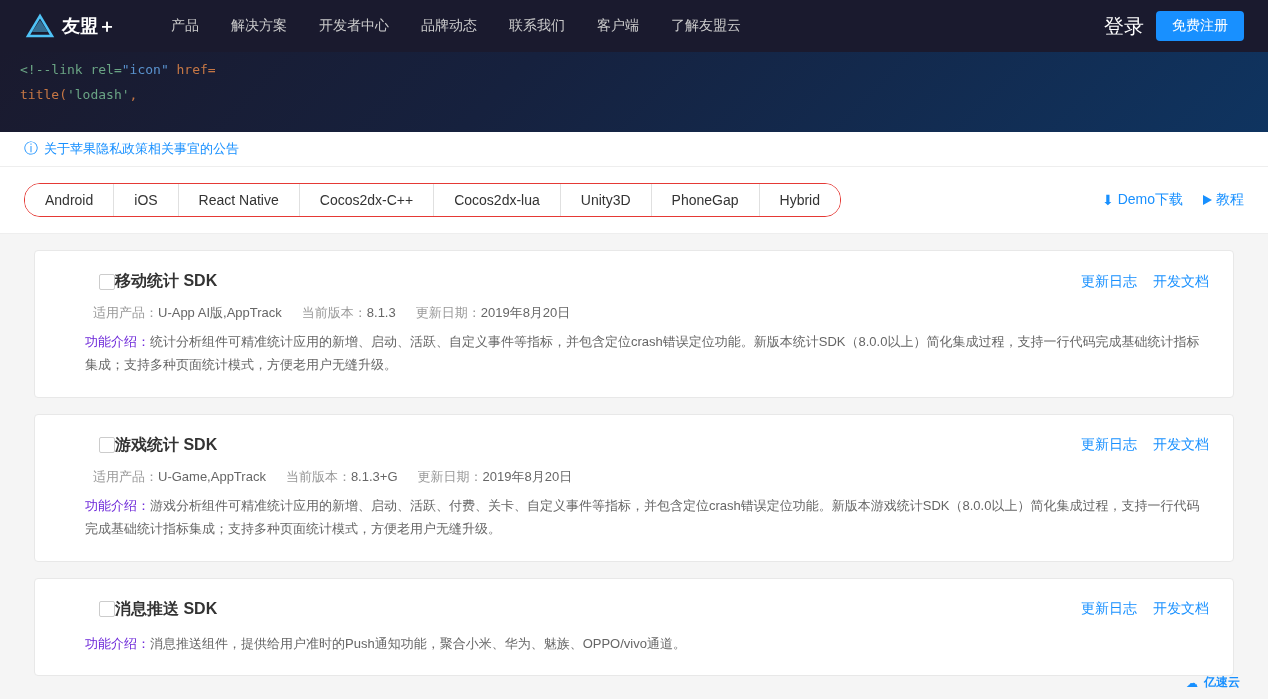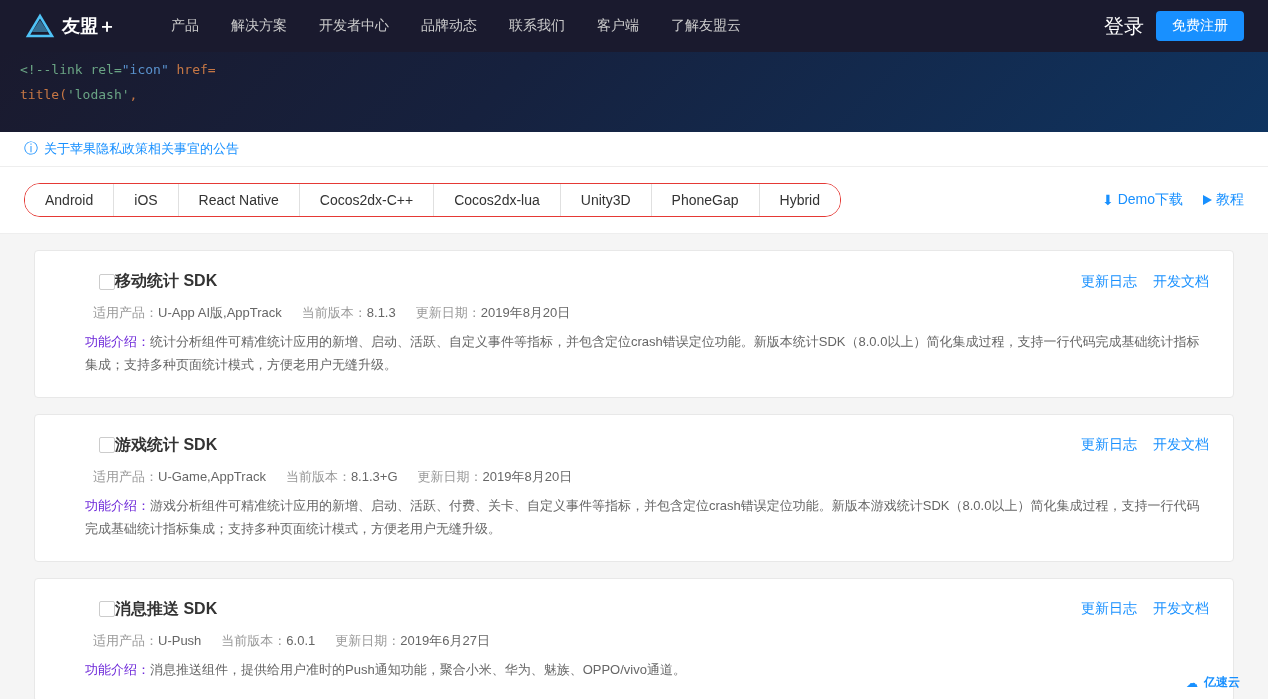--- a/index.html
+++ b/index.html
@@ -345,25 +345,20 @@
       <div class="sdk-card-header">
         <div class="sdk-title-area">
           <div class="sdk-checkbox"></div>
           <span class="sdk-title">消息推送 SDK</span>
         </div>
         <div class="sdk-links">
           <a href="#" class="sdk-link">更新日志</a>
           <a href="#" class="sdk-link">开发文档</a>
         </div>
       </div>
-      <div class="sdk-meta">
-        <span><span class="sdk-meta-label">适用产品：</span><span>U-Push</span></span>
-        <span><span class="sdk-meta-label">当前版本：</span><span>6.0.1</span></span>
-        <span><span class="sdk-meta-label">更新日期：</span><span>2019年6月27日</span></span>
-      </div>
       <div class="sdk-desc">
         <span class="sdk-desc-label">功能介绍：</span><span>消息推送组件，提供给用户准时的Push通知功能，聚合小米、华为、魅族、OPPO/vivo通道。</span>
       </div>
     </div>
   </div>
 
   <div class="footer-bar">
     <span style="color:#1890ff;">☁</span>
     <span class="footer-logo-text">亿速云</span>
   </div>

